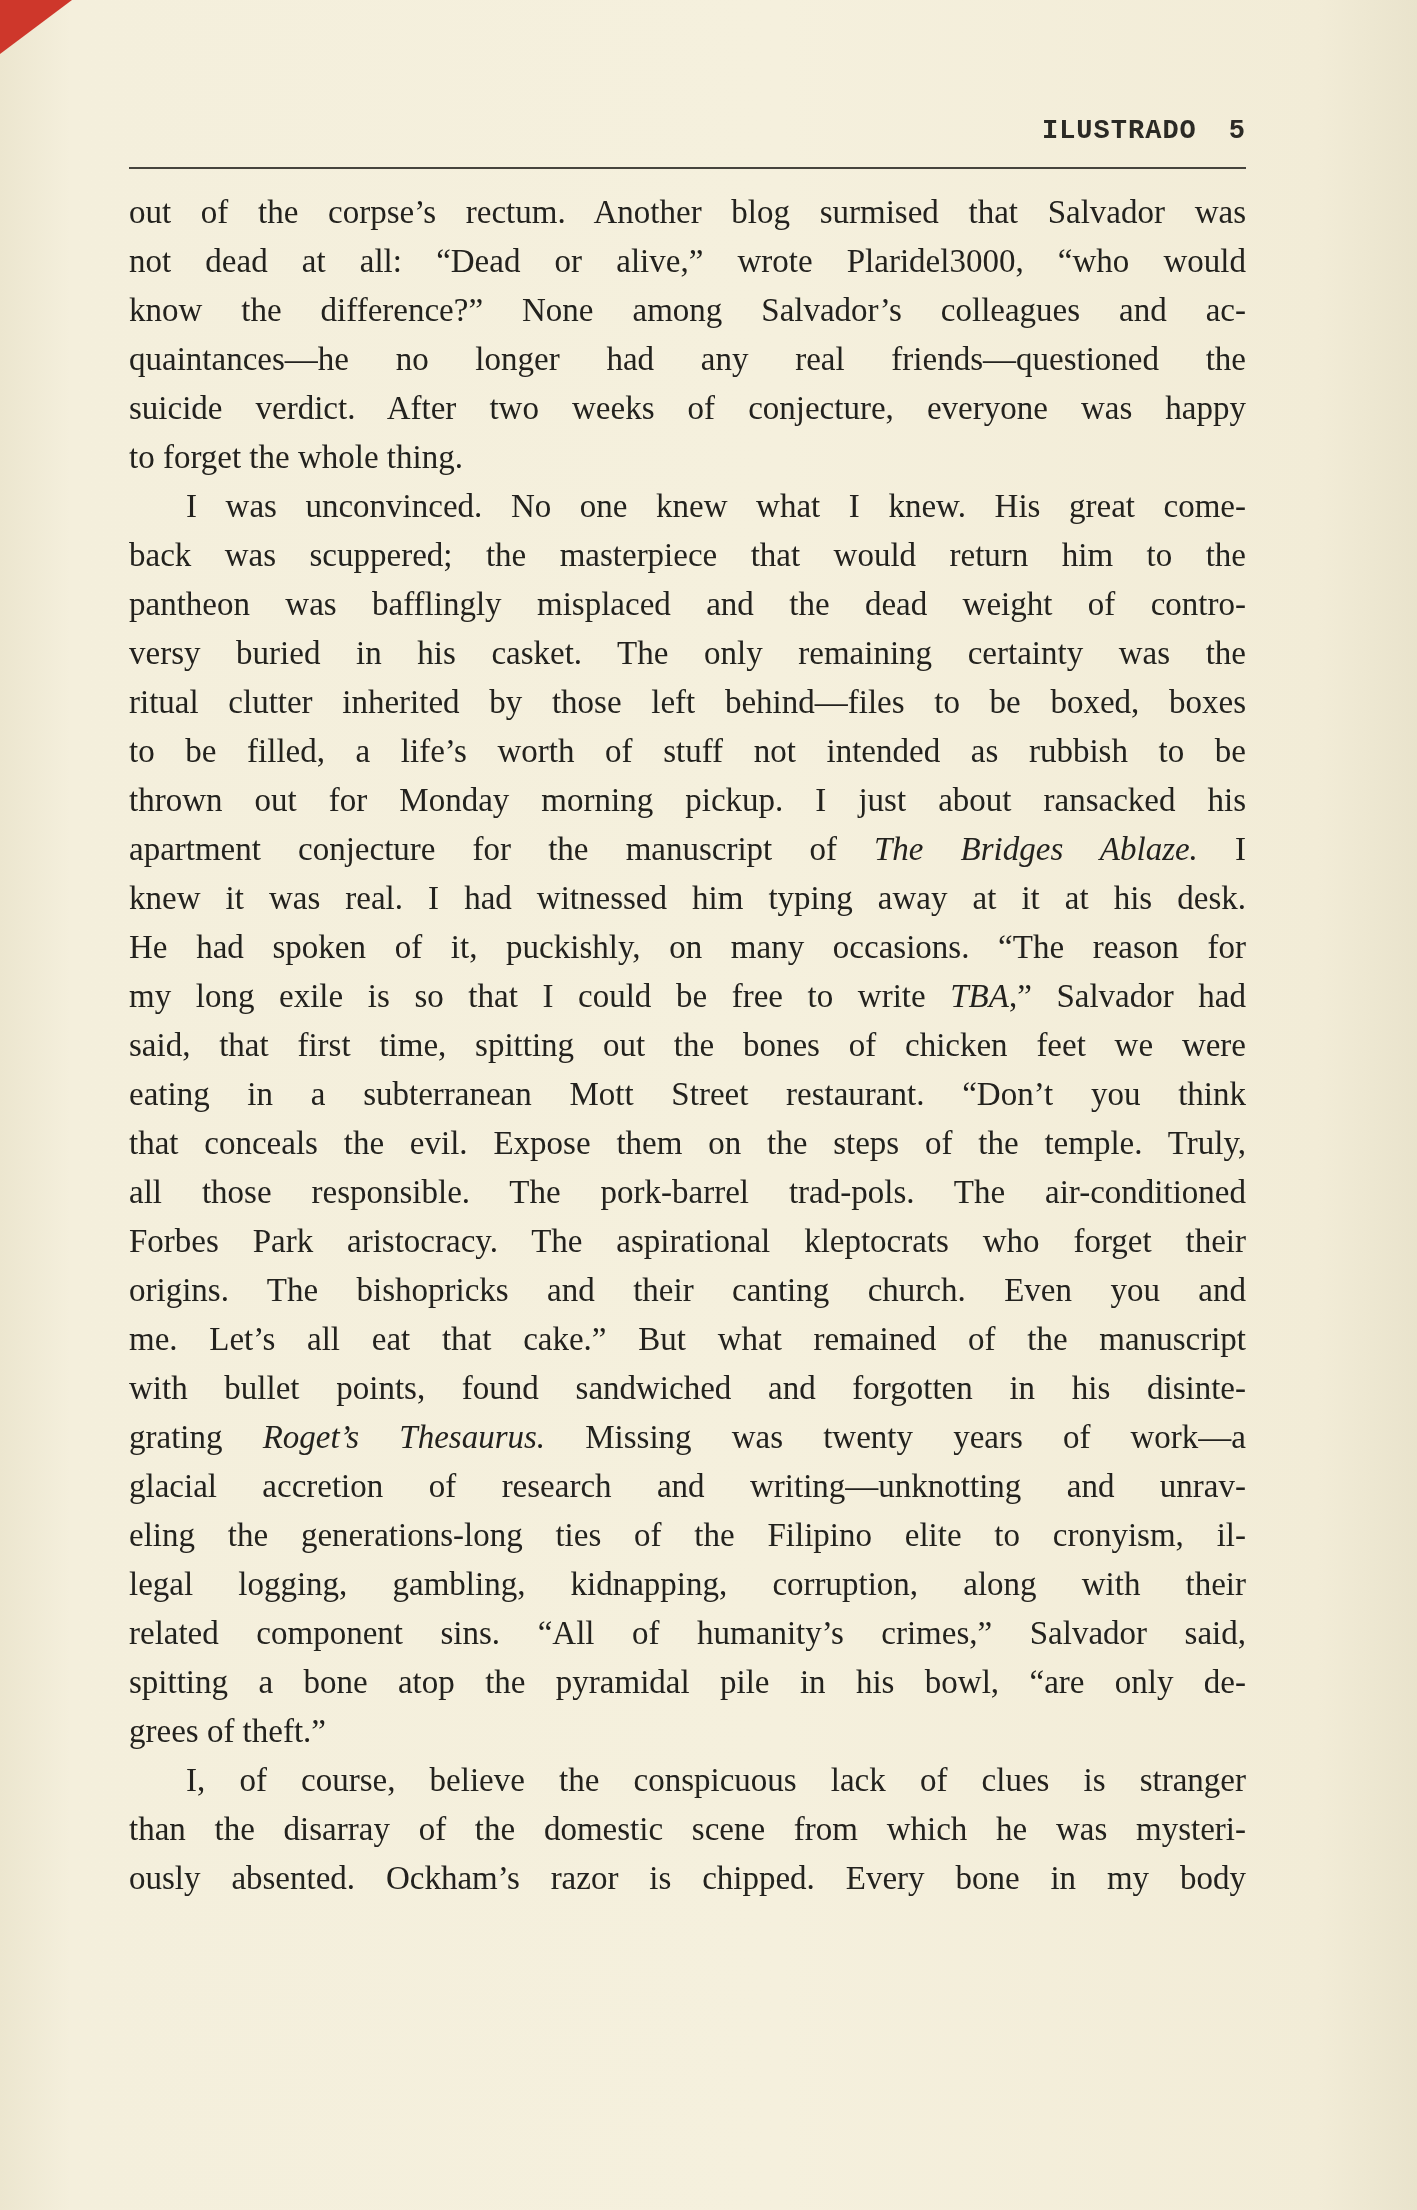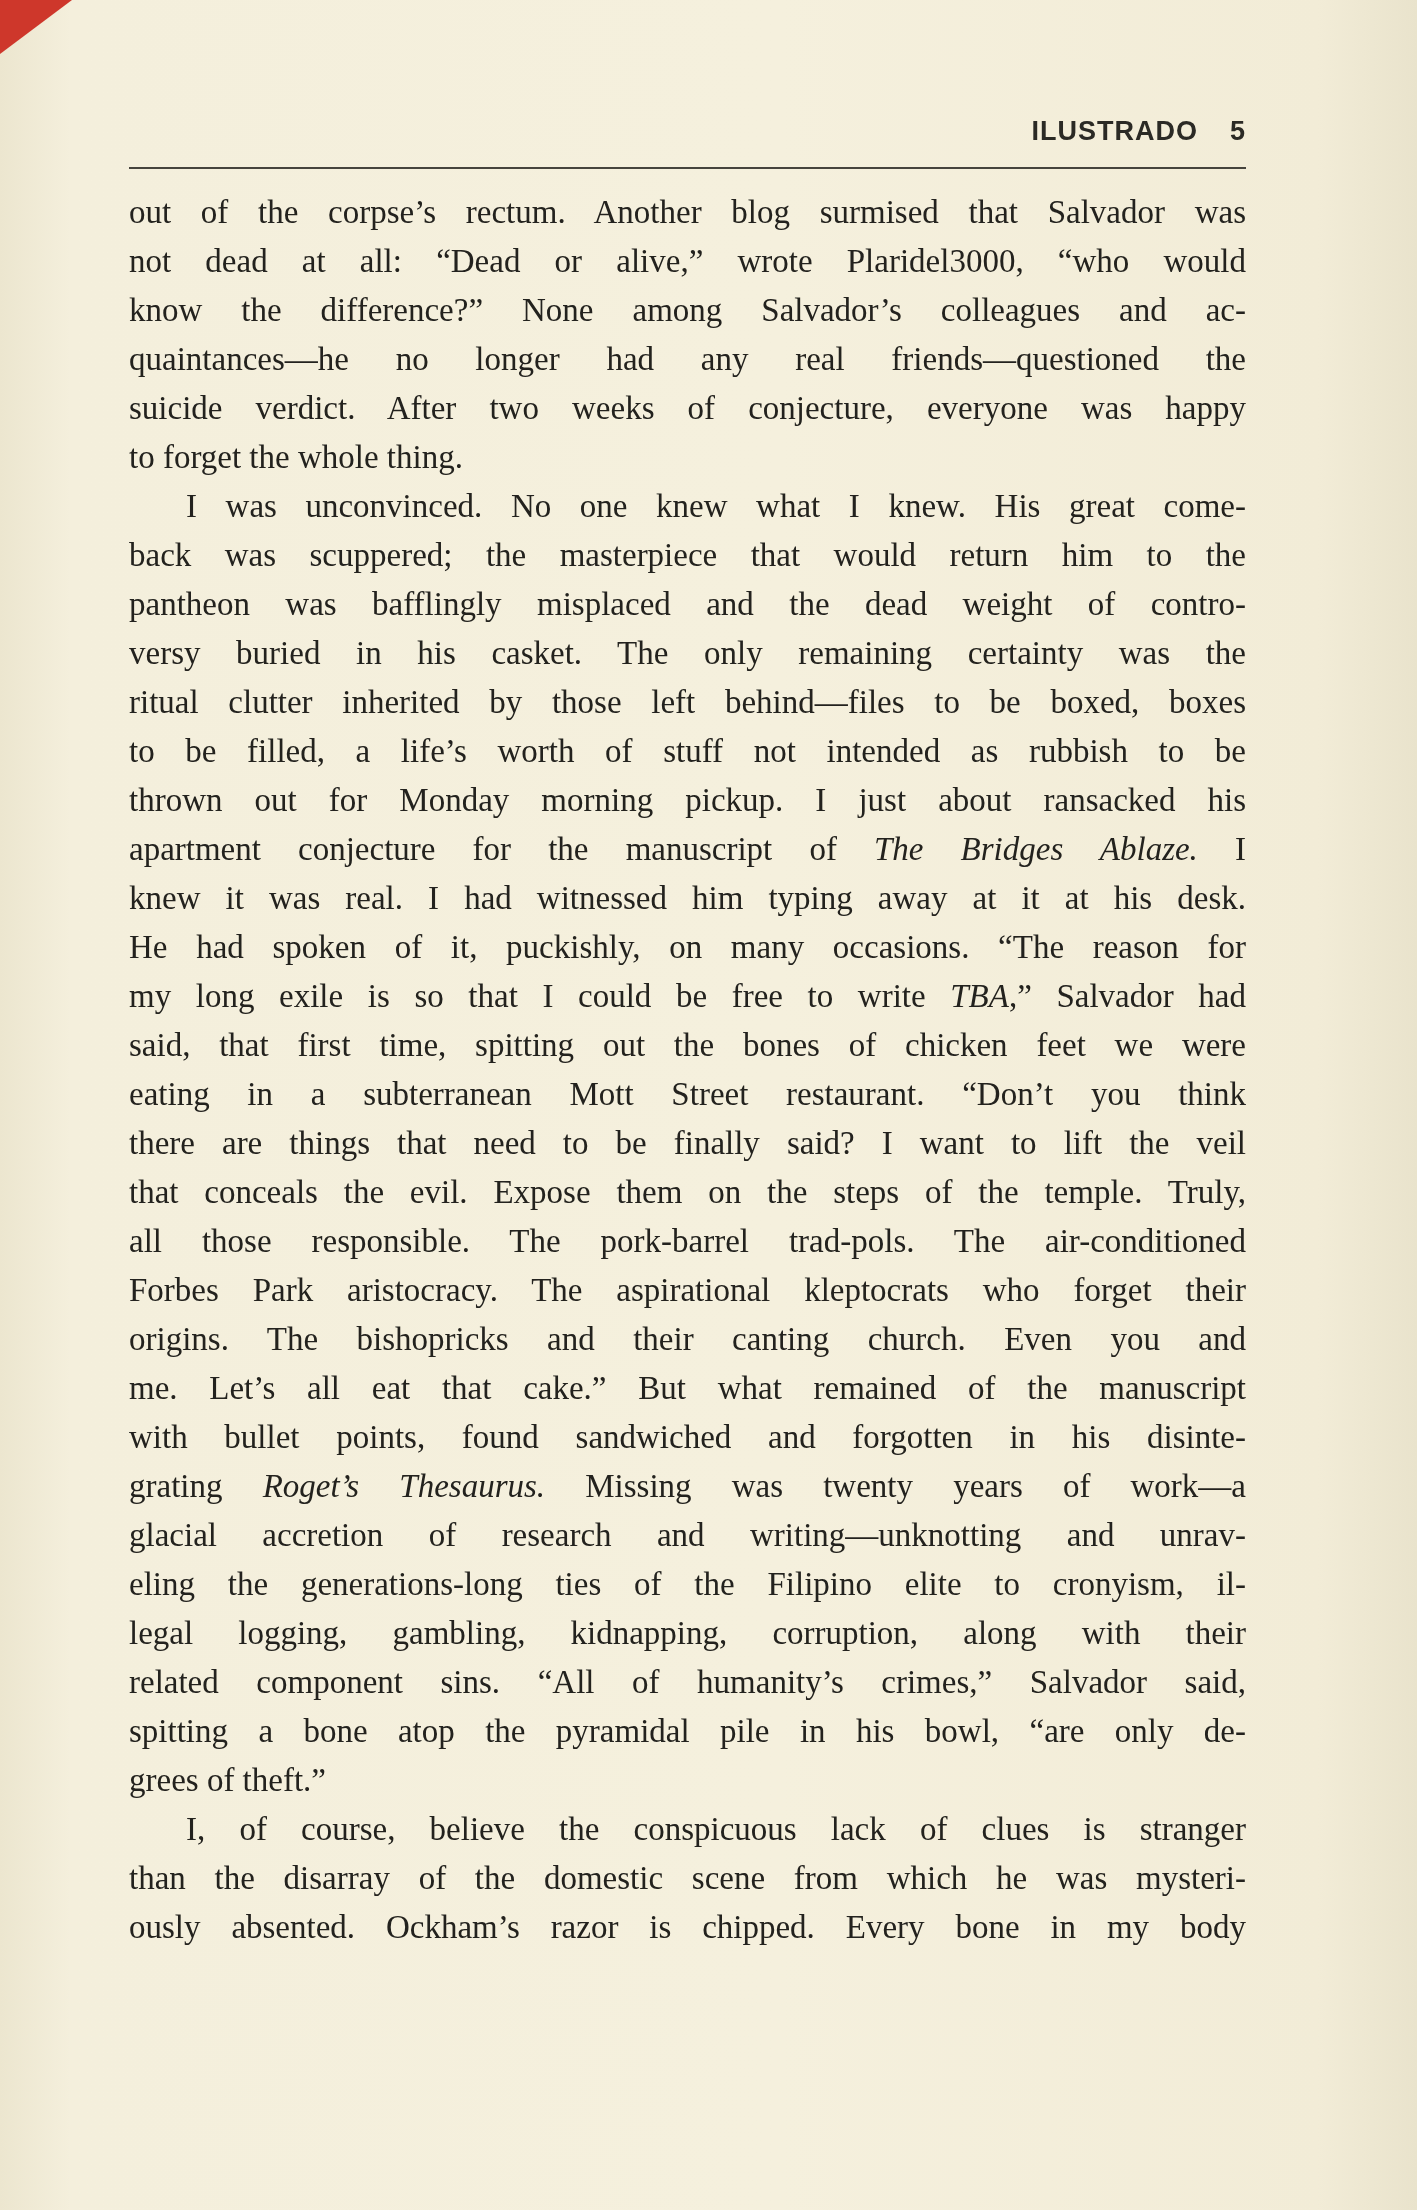--- a/index.html
+++ b/index.html
@@ -27,21 +27,21 @@
   .content {
     position: absolute;
     left: 129px;
     top: 0;
     width: 1117px;
   }
 
   .running-head {
     margin-top: 118px;
     text-align: right;
-    font-family: Liberation Sans, sans-serif;
+    font-family: Liberation Mono, monospace;
     font-weight: bold;
     font-size: 27px;
     line-height: 27px;
     letter-spacing: 1px;
     color: #2b2a25;
   }
   .head-page { display: inline-block; margin-left: 32px; }
 
   .rule {
     margin-top: 22px;
@@ -91,21 +91,20 @@
           <div class="line"><span>versy buried in his casket. The only remaining certainty was the</span></div>
           <div class="line"><span>ritual clutter inherited by those left behind—files to be boxed, boxes</span></div>
           <div class="line"><span>to be filled, a life’s worth of stuff not intended as rubbish to be</span></div>
           <div class="line"><span>thrown out for Monday morning pickup. I just about ransacked his</span></div>
           <div class="line"><span>apartment conjecture for the manuscript of </span><em>The Bridges Ablaze.</em><span> I</span></div>
           <div class="line"><span>knew it was real. I had witnessed him typing away at it at his desk.</span></div>
           <div class="line"><span>He had spoken of it, puckishly, on many occasions. “The reason for</span></div>
           <div class="line"><span>my long exile is so that I could be free to write </span><em>TBA</em><span>,” Salvador had</span></div>
           <div class="line"><span>said, that first time, spitting out the bones of chicken feet we were</span></div>
           <div class="line"><span>eating in a subterranean Mott Street restaurant. “Don’t you think</span></div>
-          <div class="line"><span>there are things that need to be finally said? I want to lift the veil</span></div>
           <div class="line"><span>that conceals the evil. Expose them on the steps of the temple. Truly,</span></div>
           <div class="line"><span>all those responsible. The pork-barrel trad-pols. The air-conditioned</span></div>
           <div class="line"><span>Forbes Park aristocracy. The aspirational kleptocrats who forget their</span></div>
           <div class="line"><span>origins. The bishopricks and their canting church. Even you and</span></div>
           <div class="line"><span>me. Let’s all eat that cake.” But what remained of the manuscript</span></div>
           <div class="line"><span>with bullet points, found sandwiched and forgotten in his disinte-</span></div>
           <div class="line"><span>grating </span><em>Roget’s Thesaurus.</em><span> Missing was twenty years of work—a</span></div>
           <div class="line"><span>glacial accretion of research and writing—unknotting and unrav-</span></div>
           <div class="line"><span>eling the generations-long ties of the Filipino elite to cronyism, il-</span></div>
           <div class="line"><span>legal logging, gambling, kidnapping, corruption, along with their</span></div>

